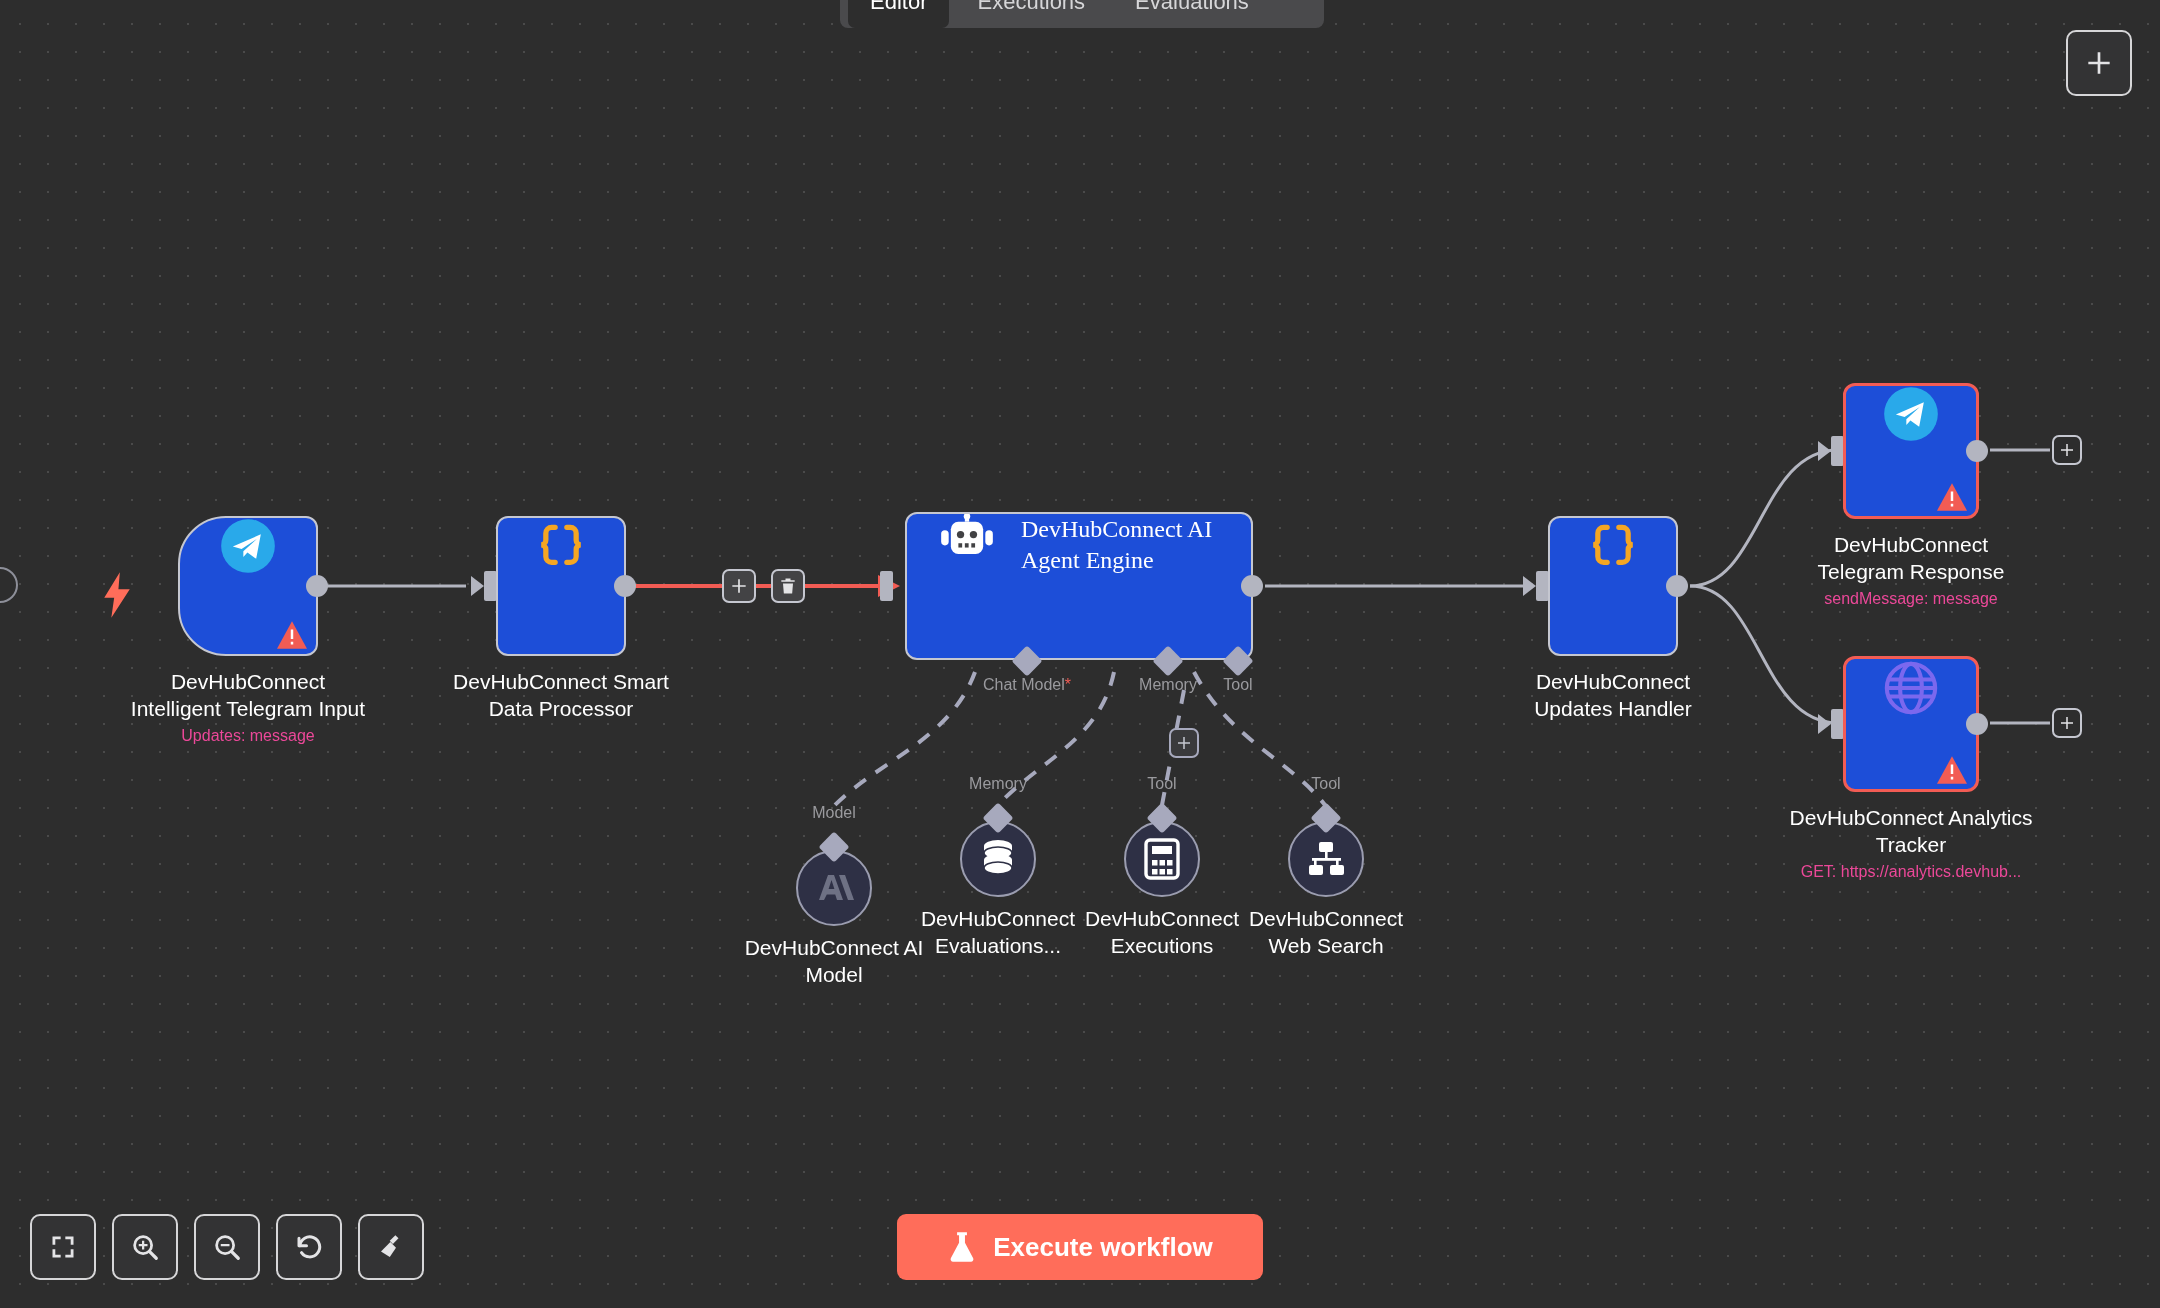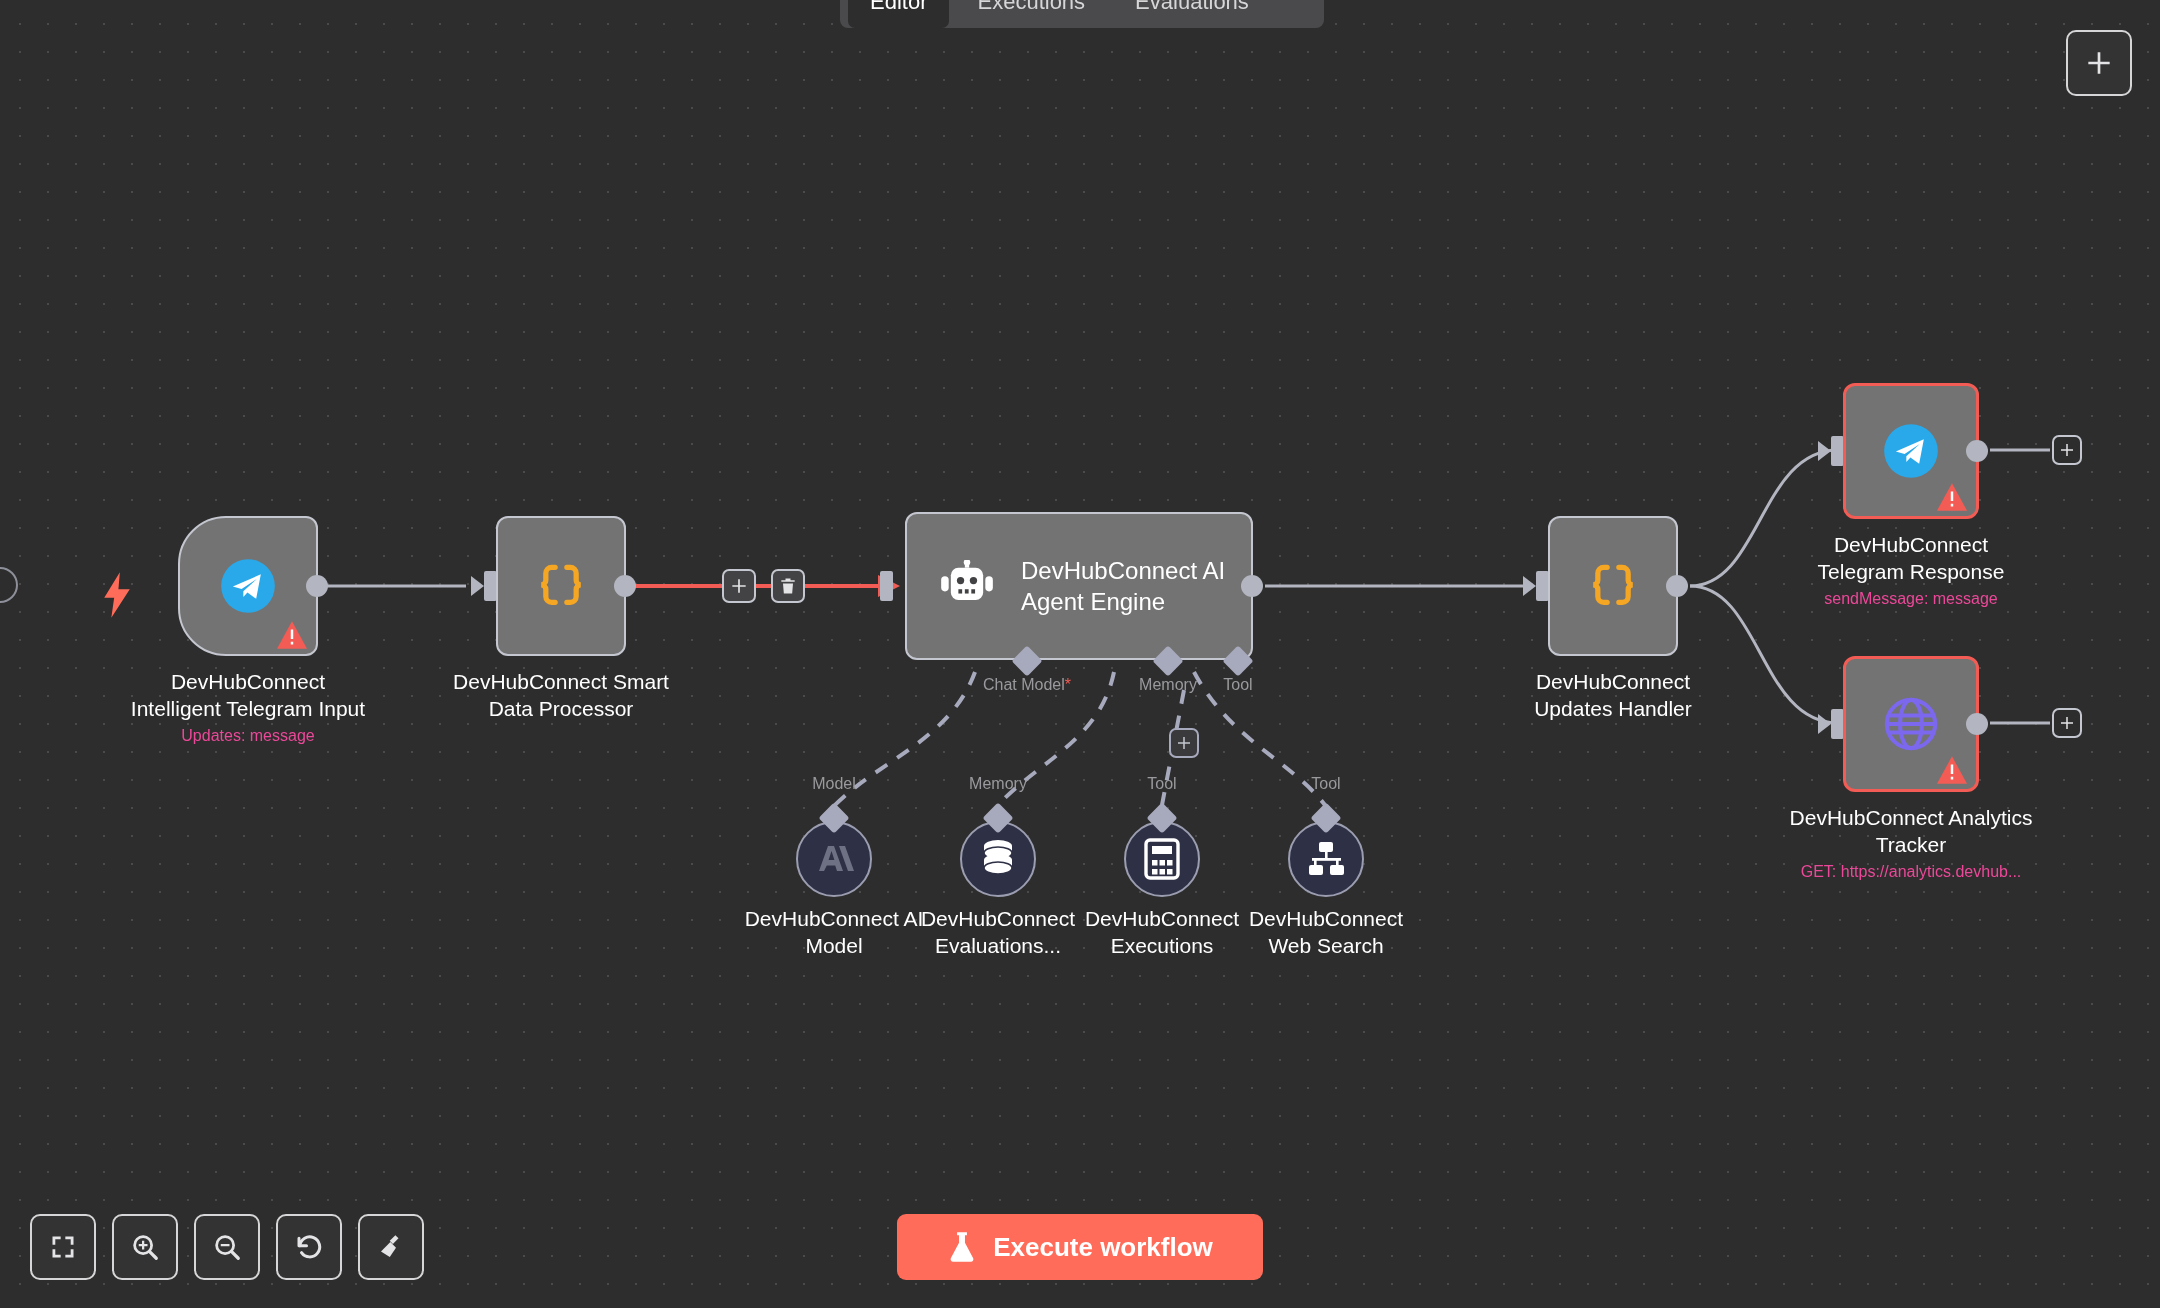--- a/index.html
+++ b/index.html
@@ -40,24 +40,24 @@
     position:absolute; right:28px; top:30px;
     width:66px; height:66px;
     background:#333334; border:2px solid #d6d6d8; border-radius:10px;
     display:flex; align-items:center; justify-content:center;
     z-index:30;
   }
   
   .node{ position:absolute; }
   .node-box{
     position:relative;
-    background:#737373;
+    background:#1d4ed8;
     border:2px solid #c5c7d0;
     border-radius:12px;
-    display:flex; align-items:center; justify-content:center;
+    display:flex; justify-content:center;font-family:Liberation Serif, serif;
   }
   .node-box.error{ border-color:#f25c54; border-width:3px; }
   .node-box.trigger{ border-top-left-radius:48px; border-bottom-left-radius:48px; }
   .node-caption{
     position:absolute; left:50%; transform:translateX(-50%);
     text-align:center; white-space:nowrap;
   }
   .node-title{ font-size:21px; line-height:27px; color:#fff; font-weight:400; }
   .node-sub{ font-size:16px; line-height:22px; color:#ec4899; margin-top:3px; }
   .warn{
@@ -351,21 +351,21 @@
     <div class="node-title">Tracker</div>
     <div class="node-sub">GET: https://analytics.devhub...</div>
   </div>
 </div>
 <div class="endplus" style="left:2052px; top:708px;">
   <svg width="18" height="18" viewBox="0 0 24 24">
     <path d="M11 4 h2 v7 h7 v2 h-7 v7 h-2 v-7 h-7 v-2 h7 z" fill="#e4e4e6"></path>
   </svg>
 </div>
 
-<div class="subnode" style="left:796px; top:821px;">
+<div class="subnode" style="left:796px; top:850px;">
   <div class="sub-label">Model</div>
   <div class="sub-circle">
     <div class="sub-diamond"></div>
     <svg width="42" height="36" viewBox="0 0 42 36">
       <path d="M6 30 L15 5 h6 l9 25 h-6 l-1.8-5.4 h-8.4 L11 30 z M15.6 19 h5.8 L18.5 10 z" fill="#6e7184"></path>
       <path d="M26 5 h6 l9 25 h-6 z" fill="#6e7184"></path>
     </svg>
   </div>
   <div class="sub-caption">
     <div>DevHubConnect AI</div>

